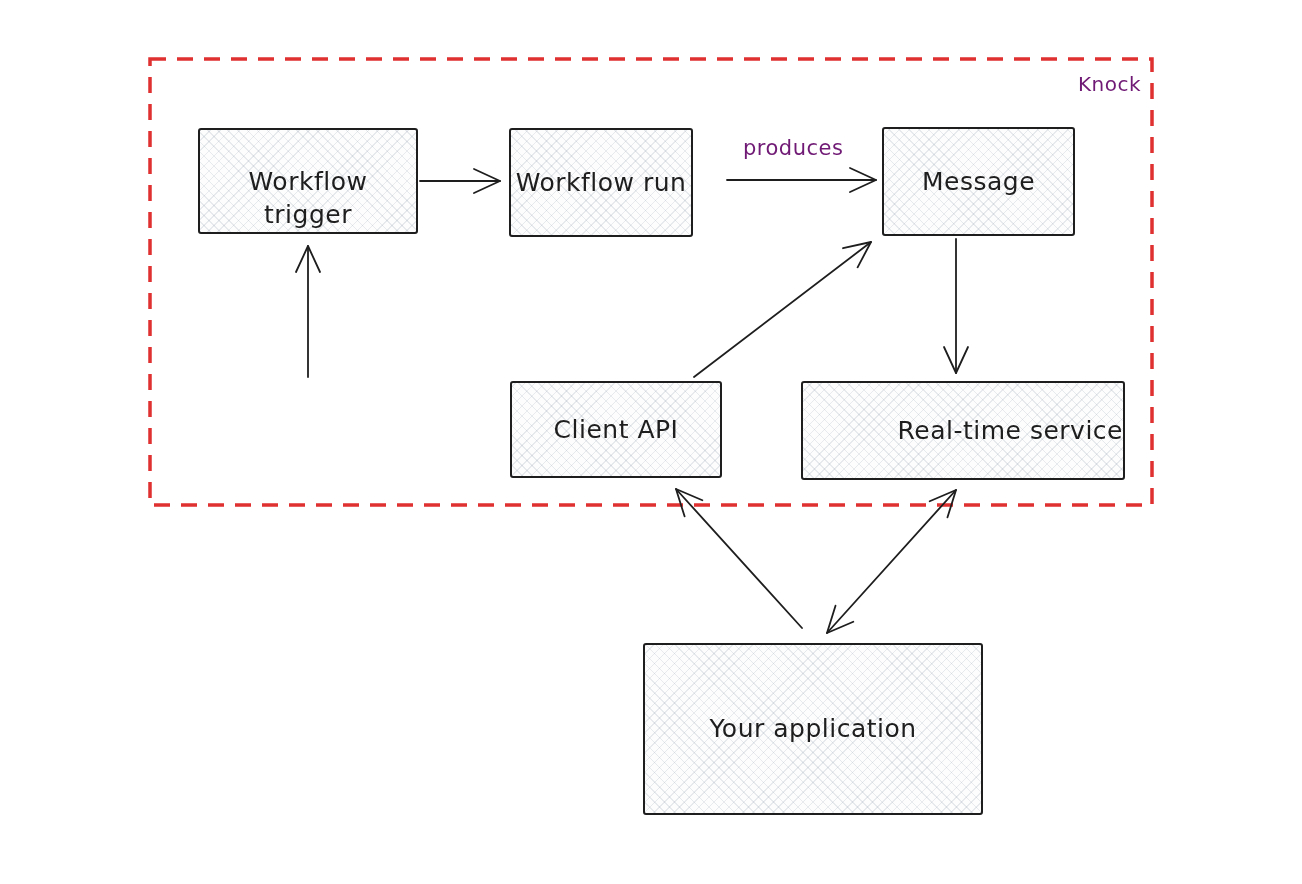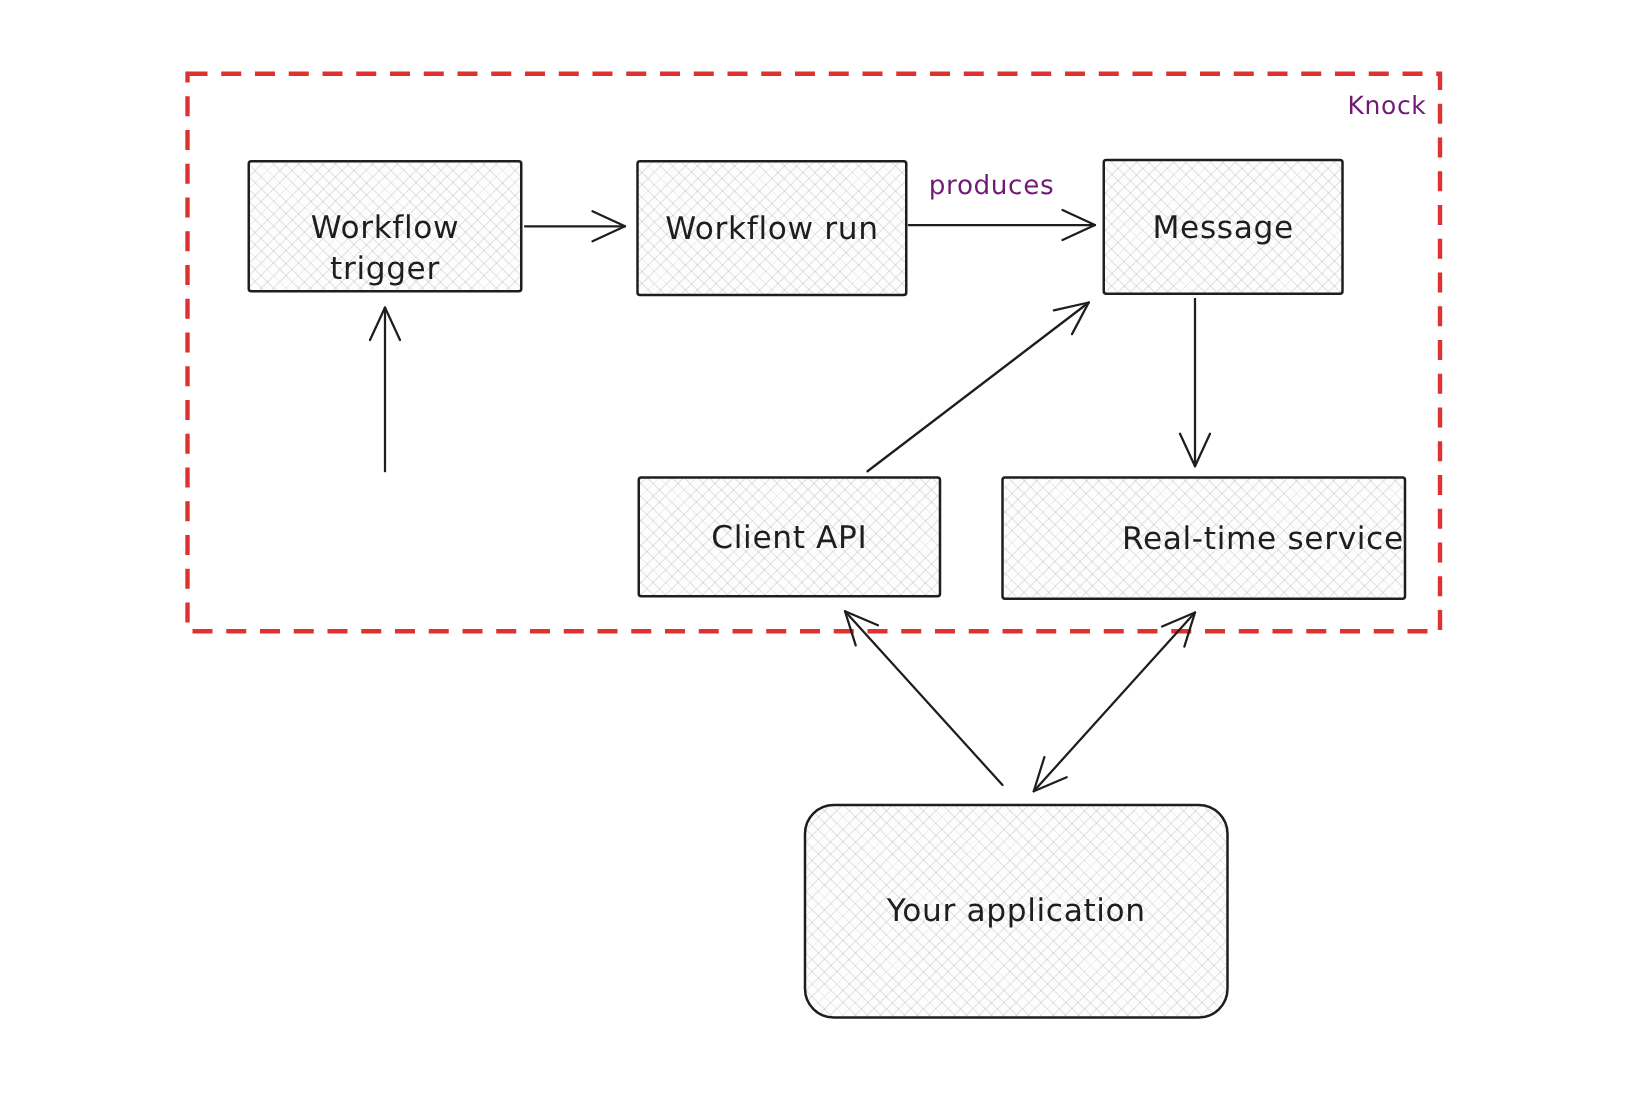--- a/index.html
+++ b/index.html
@@ -33,26 +33,26 @@
     display: flex;
     align-items: center;
     justify-content: center;
     text-align: center;
     color: #1e1e1e;
     font-size: 25px;
     line-height: 1.35;
     letter-spacing: 0.5px;
   }
   #node-workflow-trigger { left: 198px; top: 128px; width: 220px; height: 106px; padding: 0 38px; align-items: flex-end; }
-  #node-workflow-run     { left: 509px; top: 128px; width: 217px; height: 109px; }
+  #node-workflow-run     { left: 509px; top: 128px; width: 184px; height: 109px; }
   #node-message          { left: 882px; top: 127px; width: 193px; height: 109px; }
   #node-api              { left: 192px; top: 379px; width: 245px; height: 96px;  }
-  #node-client-api       { left: 510px; top: 381px; width: 243px; height: 97px;  }
+  #node-client-api       { left: 510px; top: 381px; width: 212px; height: 97px;  }
   #node-real-time        { left: 801px; top: 381px; width: 324px; height: 99px; justify-content: flex-end;  }
-  #node-your-application { left: 643px; top: 643px; width: 340px; height: 172px; border-radius: 24px; }
+  #node-your-application { left: 643px; top: 643px; width: 340px; height: 172px; }
   .floating-label {
     position: absolute;
     color: #701a75;
     white-space: nowrap;
   }
   #knock-label    { left: 1078px; top: 72px;  font-size: 20px; letter-spacing: 0.5px; }
   #produces-label { left: 743px;  top: 136px; font-size: 21px; letter-spacing: 0.5px; }
 </style>
 </head>
 <body>

